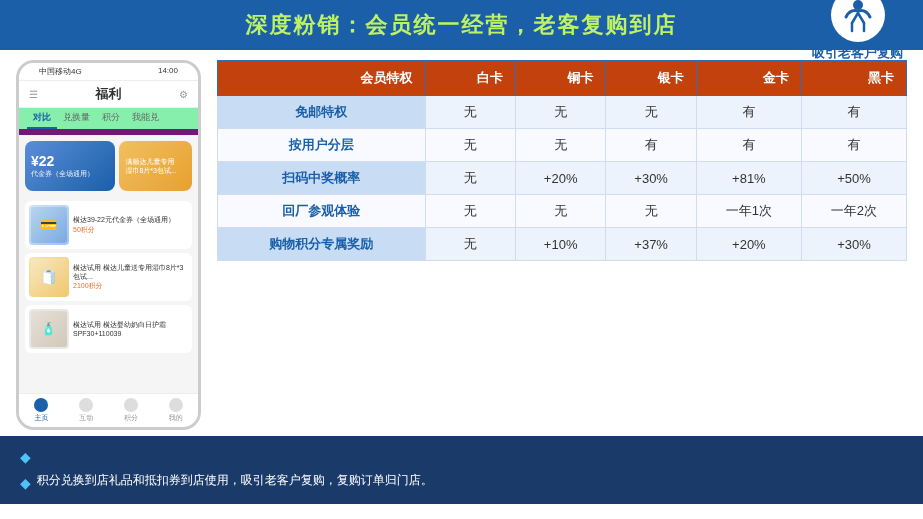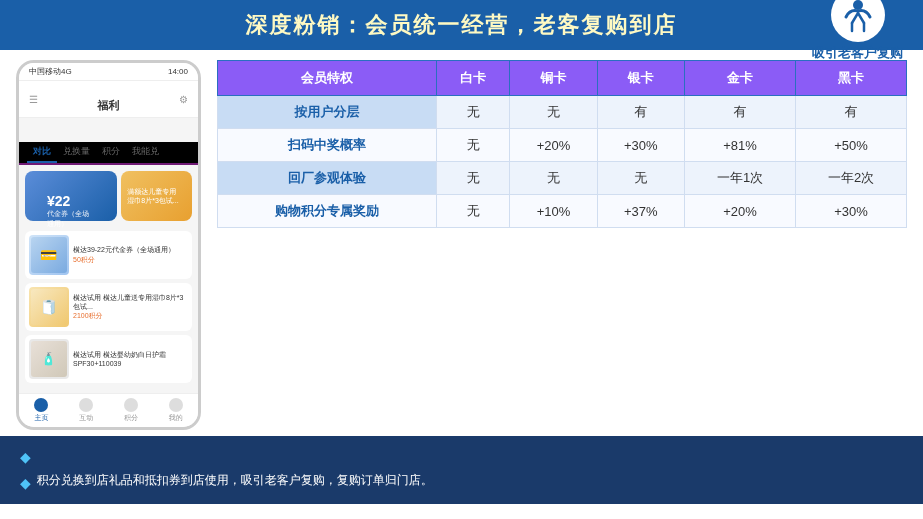--- a/index.html
+++ b/index.html
@@ -13,21 +13,21 @@
     }
 
     
     .header {
       background: #1a5fa8;
       text-align: center;
       padding: 10px 0;
       position: relative;
     }
     .header-title {
-      color: #fef9c3;
+      color: #bef264;
       font-size: 22px;
       font-weight: bold;
       letter-spacing: 2px;
     }
     .logo-area {
       position: absolute;
       right: 20px;
       top: 50%;
       transform: translateY(-50%);
       display: flex;
@@ -55,82 +55,80 @@
       height: 370px;
       border: 3px solid #ccc;
       border-radius: 18px;
       overflow: hidden;
       background: #f5f5f5;
       flex-shrink: 0;
       position: relative;
     }
     .phone-status-bar {
       background: #fff;
-      padding: 3px 10px;
+      padding: 3px 20px;
       display: flex;
       justify-content: space-between;
-      align-items: center;
       font-size: 8px;
       color: #333;
       border-bottom: 1px solid #eee;
     }
     .phone-nav-bar {
       background: #fff;
       padding: 4px 10px;
       display: flex;
       justify-content: space-between;
       align-items: center;
       border-bottom: 1px solid #eee;
     }
     .phone-nav-title {
-      font-size: 11px;
+      font-size: 13px;
       font-weight: bold;
       color: #333;
-      margin-top: 13px;
     }
     .phone-search {
       background: #f0f0f0;
       border-radius: 10px;
       padding: 3px 8px;
       font-size: 8px;
       color: #999;
       margin: 4px 8px;
     }
     .phone-tabs {
       display: flex;
       padding: 0 8px;
-      border-bottom: 2px solid #701a75;
-      background: #000000;
-      margin-top: 24px;
+      border-bottom: 6px solid #701a75;
+      background: #86efac;
     }
     .phone-tab {
       font-size: 9px;
       padding: 3px 6px;
       color: #666;
     }
     .phone-tab.active {
       color: #1a5fa8;
       border-bottom: 2px solid #1a5fa8;
       font-weight: bold;
     }
     .phone-cards {
       padding: 6px;
       display: flex;
       gap: 4px;
     }
     .phone-card {
       background: linear-gradient(135deg, #5b8dd9, #1a5fa8);
       border-radius: 8px;
-      padding: 22px;
+      padding: 6px;
       color: #fff;
       font-size: 8px;
       width: 100px;
       height: 50px;
       display: flex;
       flex-direction: column;
+      justify-content: center;
     }
     .phone-card .price {
       font-size: 14px;
       font-weight: bold;
     }
     .phone-card .desc {
       font-size: 7px;
       opacity: 0.9;
     }
     .phone-card2 {
@@ -220,24 +218,24 @@
     
     .table-area {
       flex: 1;
     }
     .member-table {
       width: 100%;
       border-collapse: collapse;
       font-size: 13px;
     }
     .member-table th {
-      background: #8b5cf6;
+      background: #c2410c;
       color: #fff;
-      padding: 8px 6px;
-      text-align: center;
+      padding: 8px 12px;
+      text-align: right;
       font-weight: bold;
       border: 1px solid #2a6fc0;
     }
     .member-table td {
       padding: 7px 6px;
       text-align: center;
       border: 1px solid #d0ddf0;
       color: #333;
     }
     .member-table tr:nth-child(odd) td {
@@ -405,20 +403,28 @@
           <th>会员特权</th>
           <th>白卡</th>
           <th>铜卡</th>
           <th>银卡</th>
           <th>金卡</th>
           <th>黑卡</th>
         </tr>
       </thead>
       <tbody id="table-body">
           <tr>
+            <td>免邮特权</td>
+            <td>无</td>
+            <td>无</td>
+            <td>无</td>
+            <td>有</td>
+            <td>有</td>
+          </tr>
+          <tr>
             <td>按用户分层</td>
             <td>无</td>
             <td>无</td>
             <td>有</td>
             <td>有</td>
             <td>有</td>
           </tr>
           <tr>
             <td>扫码中奖概率</td>
             <td>无</td>

